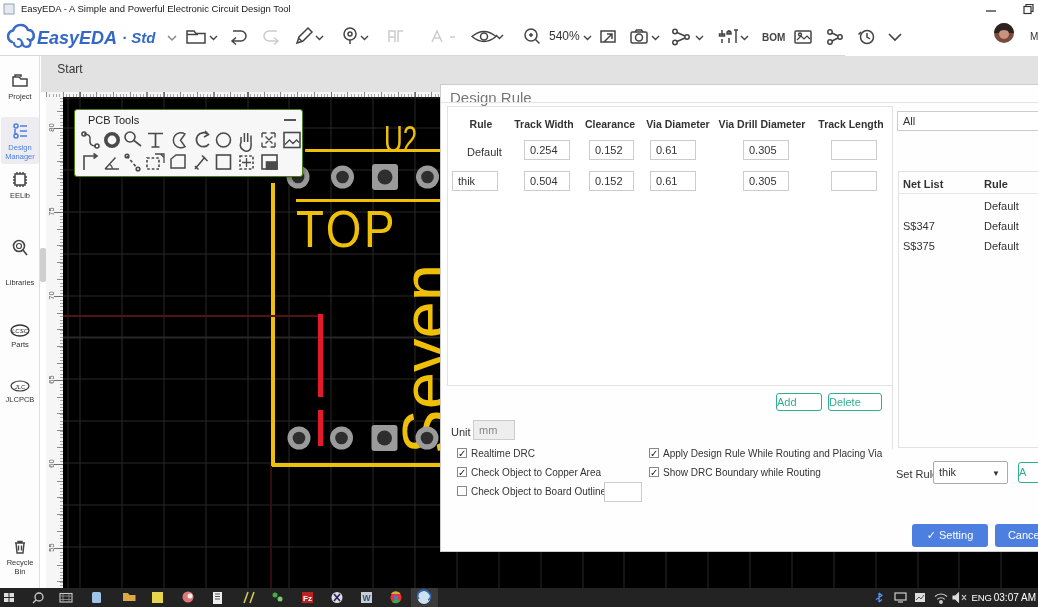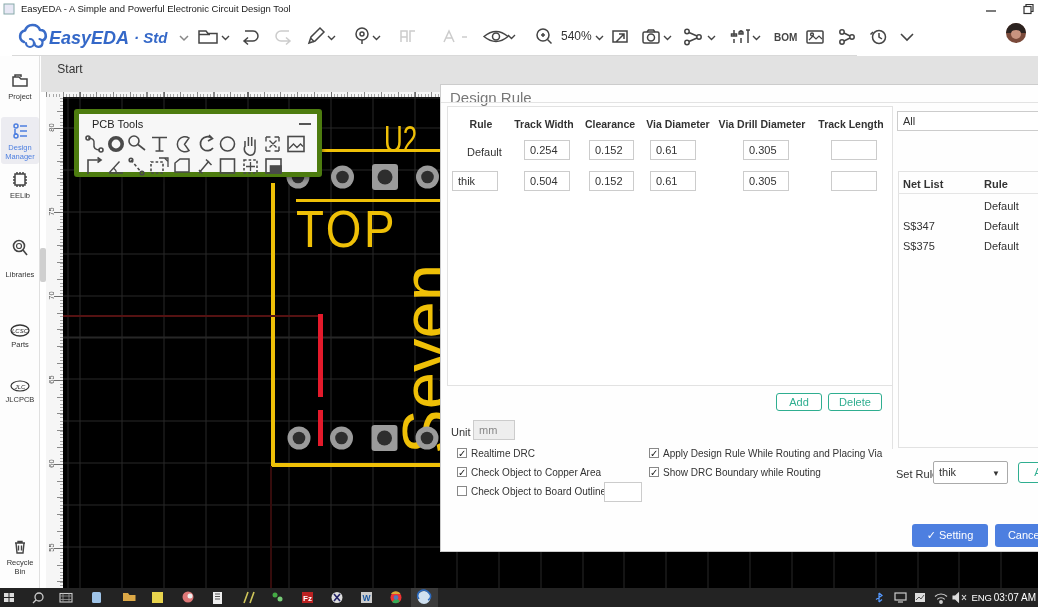--- a/index.html
+++ b/index.html
@@ -2,21 +2,21 @@
 <html><head><meta charset="utf-8">
 <style>
 *{margin:0;padding:0;box-sizing:border-box}
 html,body{width:1038px;height:607px;overflow:hidden}
 body{font-family:"Liberation Sans",sans-serif;position:relative;background:#fff}
 .abs{position:absolute}
 
 #titlebar{left:0;top:0;width:1038px;height:18px;background:#fff;z-index:50}
 #titlebar .ttxt{left:21px;top:3px;font-size:9.5px;color:#1a1a1a}
 
-#toolbar{left:12px;top:18px;width:845px;height:38px;background:#fff;border-bottom:1px solid #d9d9d9;z-index:50}
+#toolbar{left:0;top:18px;width:845px;height:38px;background:#fff;border-bottom:1px solid #d9d9d9;z-index:50}
 
 #sidebar{left:0;top:56px;width:40px;height:532px;background:#fdfdfd;border-right:1px solid #e0e0e0;z-index:40}
 .sbitem{position:absolute;left:0;width:40px;text-align:center;color:#444}
 .sblbl{font-size:7.5px;line-height:8.5px;color:#333}
 #sbdm{background:#ececf1;border-radius:3px;left:1px;width:38px}
 #sbdm .sblbl{color:#4d7fe0}
 
 #strip{left:41px;top:56px;width:5px;height:532px;background:#fff;z-index:39}
 #handle{left:40px;top:248px;width:6px;height:34px;background:#cfcfcf;border-radius:2px;z-index:41}
 
@@ -37,31 +37,31 @@
  background-image:repeating-linear-gradient(to right,#272727 0 1px,transparent 1px 41.88px),repeating-linear-gradient(to bottom,#272727 0 1px,transparent 1px 41.9px);
  background-position:16.5px 0,0 30.5px}
 .cel{position:absolute}
 #u2{left:321px;top:22px;font-size:36px;color:#efc007;transform:scaleX(.72);transform-origin:0 0}
 #topt{left:233px;top:102px;font-size:52px;color:#efc007;letter-spacing:3px;transform:scaleX(.88);transform-origin:0 0}
 #sevenbox{left:339px;top:167px;width:50px;height:190px}
 #seven{left:0;top:190px;width:200px;height:50px;font-size:67px;line-height:48px;color:#efc007;transform:rotate(-90deg);transform-origin:0 0;letter-spacing:0}
 .yl{background:#efc007}
 .rl{background:#e41a2b}
 
-#palette{left:74px;top:109px;width:248px;height:68px;background:#f7f7f7;border:5px solid #4d7c0f;border-radius:3px;box-shadow:1px 2px 4px rgba(0,0,0,.4);z-index:20}
+#palette{left:74px;top:109px;width:229px;height:68px;background:#f7f7f7;border:1px solid #4d7c0f;border-radius:3px;box-shadow:1px 2px 4px rgba(0,0,0,.4);z-index:20}
 #palette .ptitle{position:absolute;left:13px;top:4px;font-size:11px;color:#222}
 #palette .pmin{position:absolute;right:6px;top:9px;width:12px;height:2px;background:#555}
 
 #dialog{left:440px;top:84px;width:598px;height:468px;background:#fefefe;border:1px solid #ccc;border-right:none;z-index:45;font-size:11px;color:#333}
 #dialog .dtitle{left:9px;top:4px;font-size:15px;color:#777}
 #dialog .dsep{left:0;top:17px;width:598px;height:1px;background:#e3e3e3}
 #dtable{left:6px;top:21px;width:446px;height:280px;border:1px solid #e2e2e2;background:#fff}
 .th{position:absolute;top:11px;font-size:10.5px;font-weight:bold;color:#333;text-align:center;white-space:nowrap}
 .inp{position:absolute;height:20px;border:1px solid #ccc;background:#fff;font-size:11px;color:#333;padding-left:5px;line-height:18px}
-.gbtn{position:absolute;width:46px;height:18px;border:1px solid #2fae90;border-radius:3px;color:#2fae90;background:#fff;font-size:11px;text-align:center;line-height:16px}
+.gbtn{position:absolute;width:46px;height:18px;border:1px solid #2fae90;border-radius:3px;color:#2fae90;background:#fff;font-size:11px;text-align:left;line-height:16px}
 .cb{position:absolute;width:10px;height:10px;border:1px solid #888;background:#fff;font-size:10px;line-height:9px;text-align:center;color:#222}
 .cbl{position:absolute;font-size:10px;color:#333}
 .bbtn{position:absolute;width:76px;height:23px;background:#4d7fe0;border-radius:3px;color:#fff;font-size:11px;text-align:center;line-height:23px}
 
 #dright{left:451px;top:21px;width:147px;height:343px;border-left:1px solid #e2e2e2}
 
 #taskbar{left:0;top:588px;width:1038px;height:19px;background:#232323;z-index:60;color:#eee}
 #taskbar .ttime{position:absolute;right:2px;top:4px;font-size:10px;color:#fff}
 #taskbar .teng{position:absolute;right:46px;top:4px;font-size:9.5px;color:#fff}
 </style></head>
@@ -183,21 +183,21 @@
         <path d="M6 4 V2 m3 2 V2 m3 2 V2 M6 17 v-2 m3 2 v-2 m3 2 v-2 M4 7 H2 m2 3 H2 m2 3 H2 M16 7 h-2 m2 3 h-2 m2 3 h-2"></path>
       </svg>
     <div class="sblbl">EELib</div>
   </div>
   <div class="sbitem" style="top:182px">
     <svg width="20" height="20" fill="none" stroke="#444" stroke-width="1.6">
         <circle cx="9" cy="8" r="5.5"></circle>
         <circle cx="9" cy="8" r="2.5" stroke-width="1.2"></circle>
         <path d="M13 12 l4 5"></path>
       </svg>
-    <div class="sblbl" style="margin-top:9px">Libraries</div>
+    <div class="sblbl" style="margin-top:17px">Libraries</div>
   </div>
   <div class="sbitem" style="top:267px">
     <svg width="22" height="13">
         <ellipse cx="11" cy="6.5" rx="9" ry="5.5" fill="none" stroke="#333" stroke-width="1.3"></ellipse>
         <text x="11" y="9" font-size="6" font-style="italic" text-anchor="middle" fill="#333">LCSC</text>
       </svg>
     <div class="sblbl">Parts</div>
   </div>
   <div class="sbitem" style="top:322px">
     <svg width="22" height="12">

